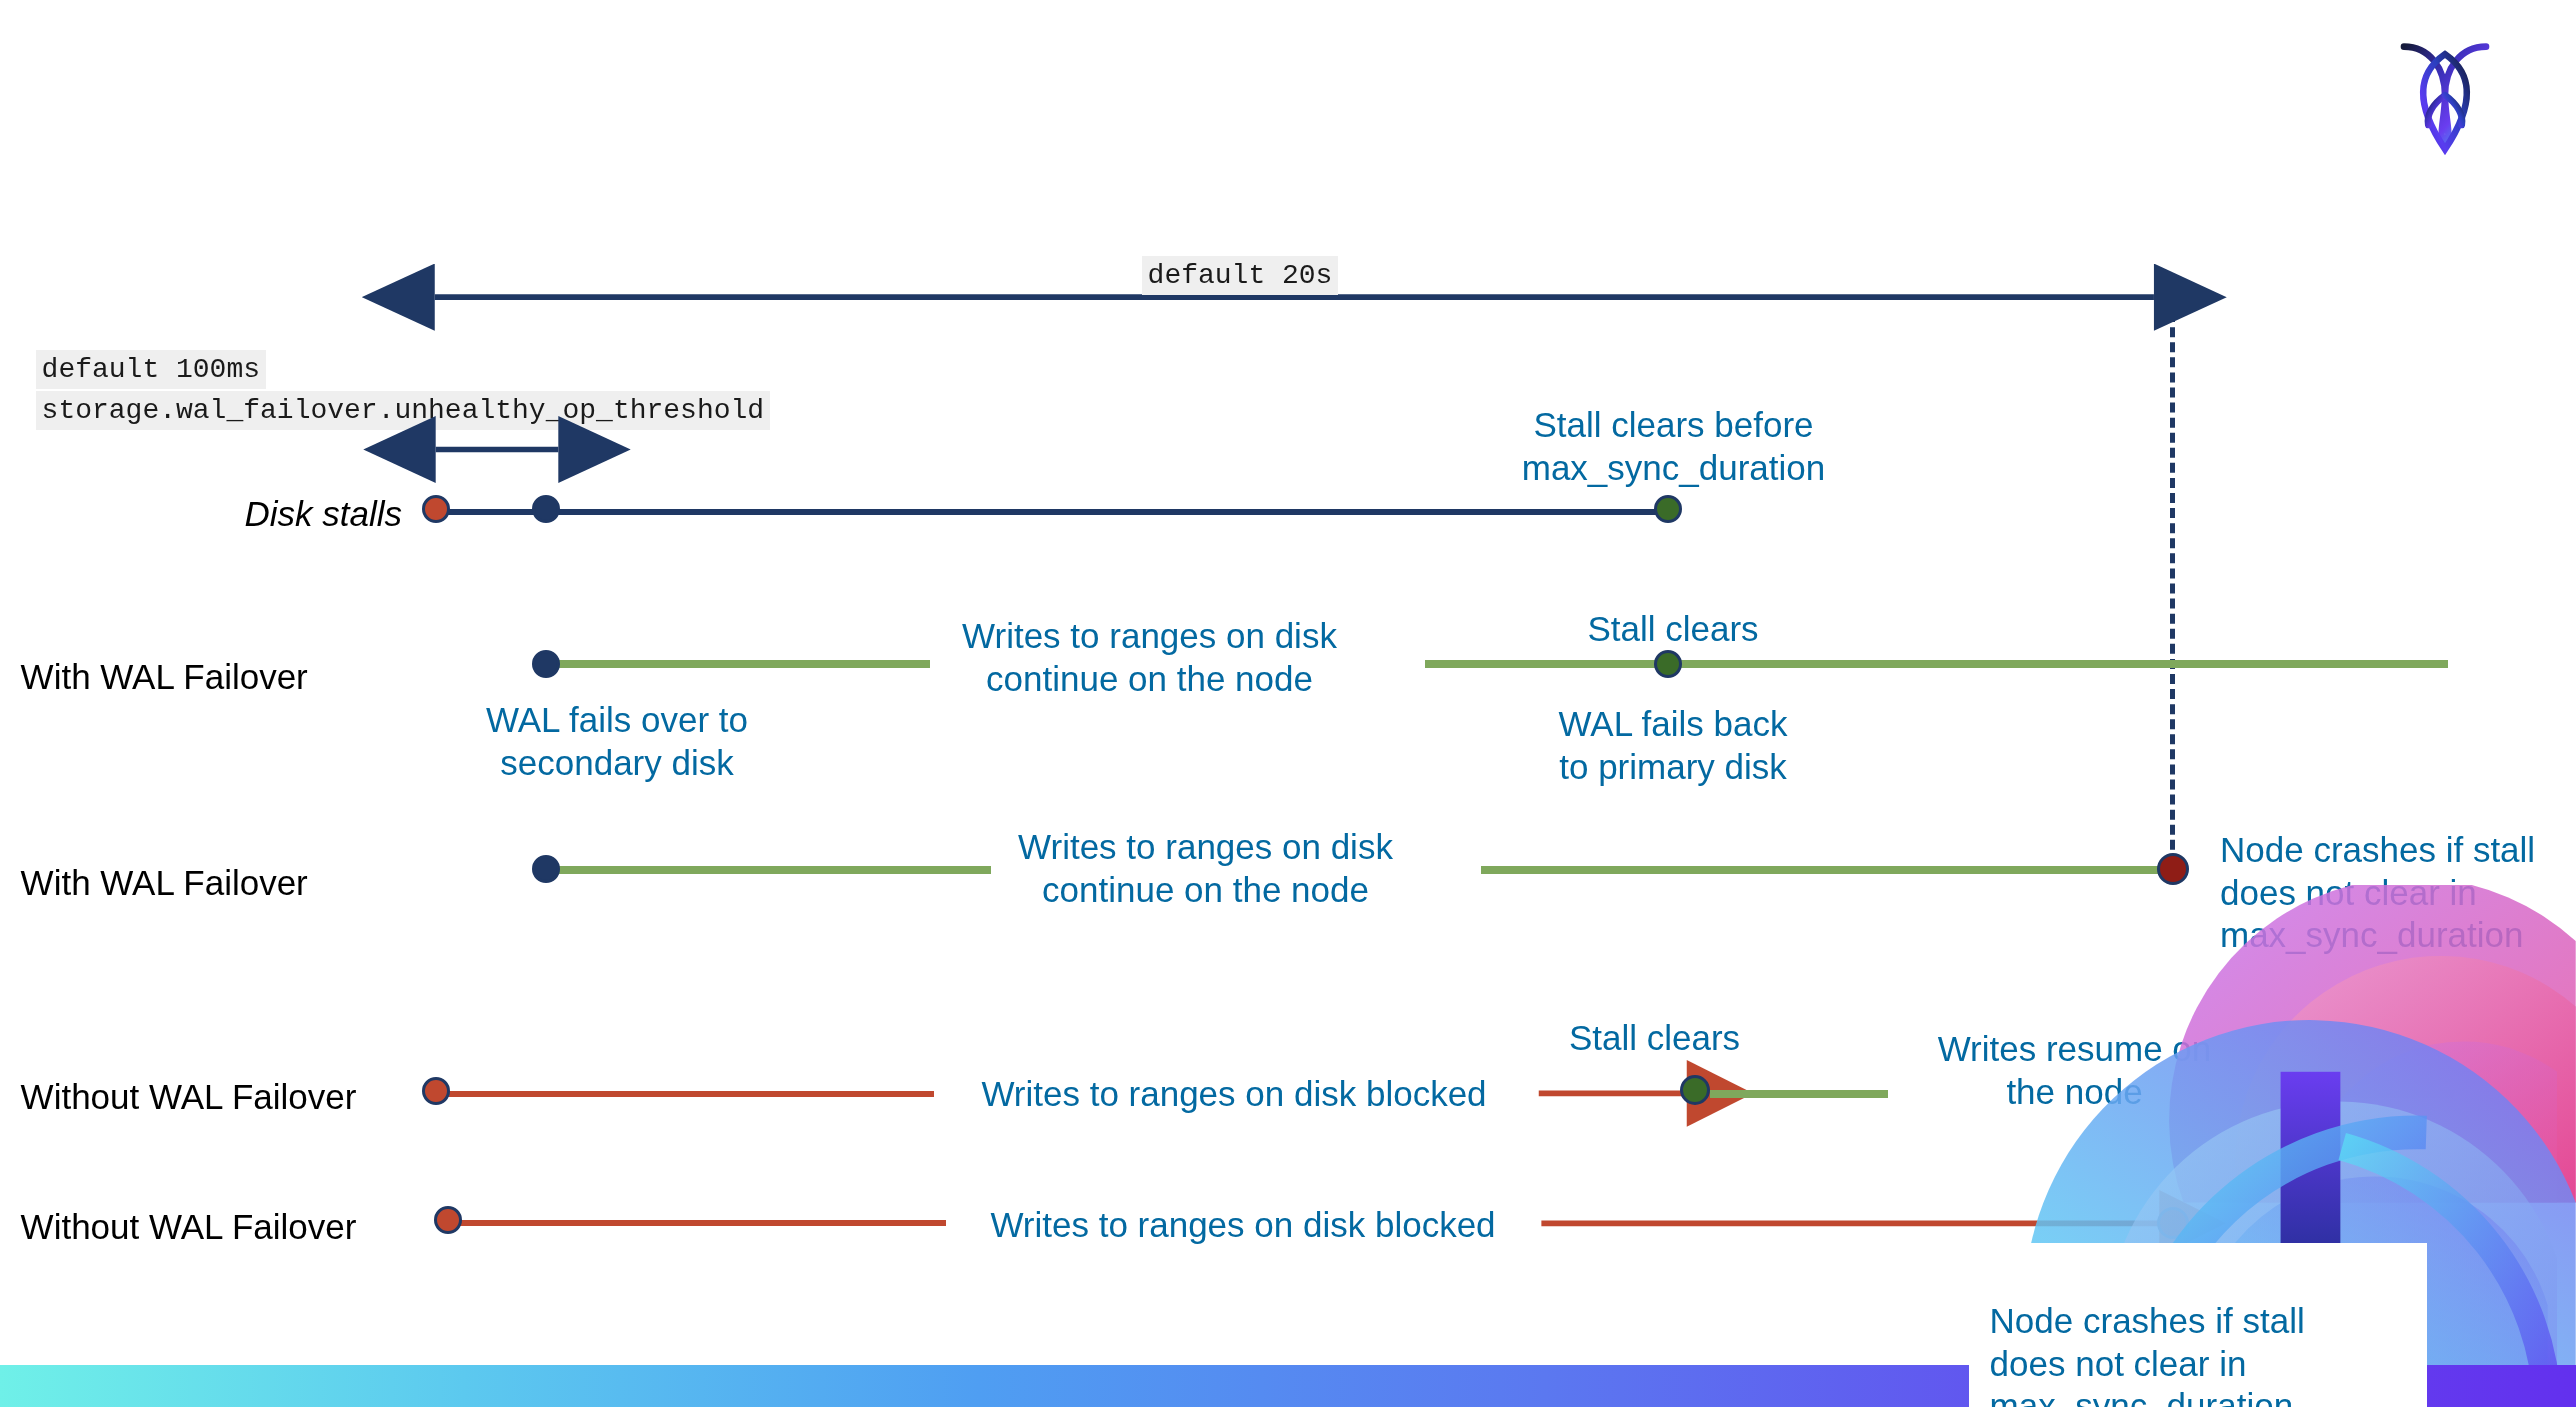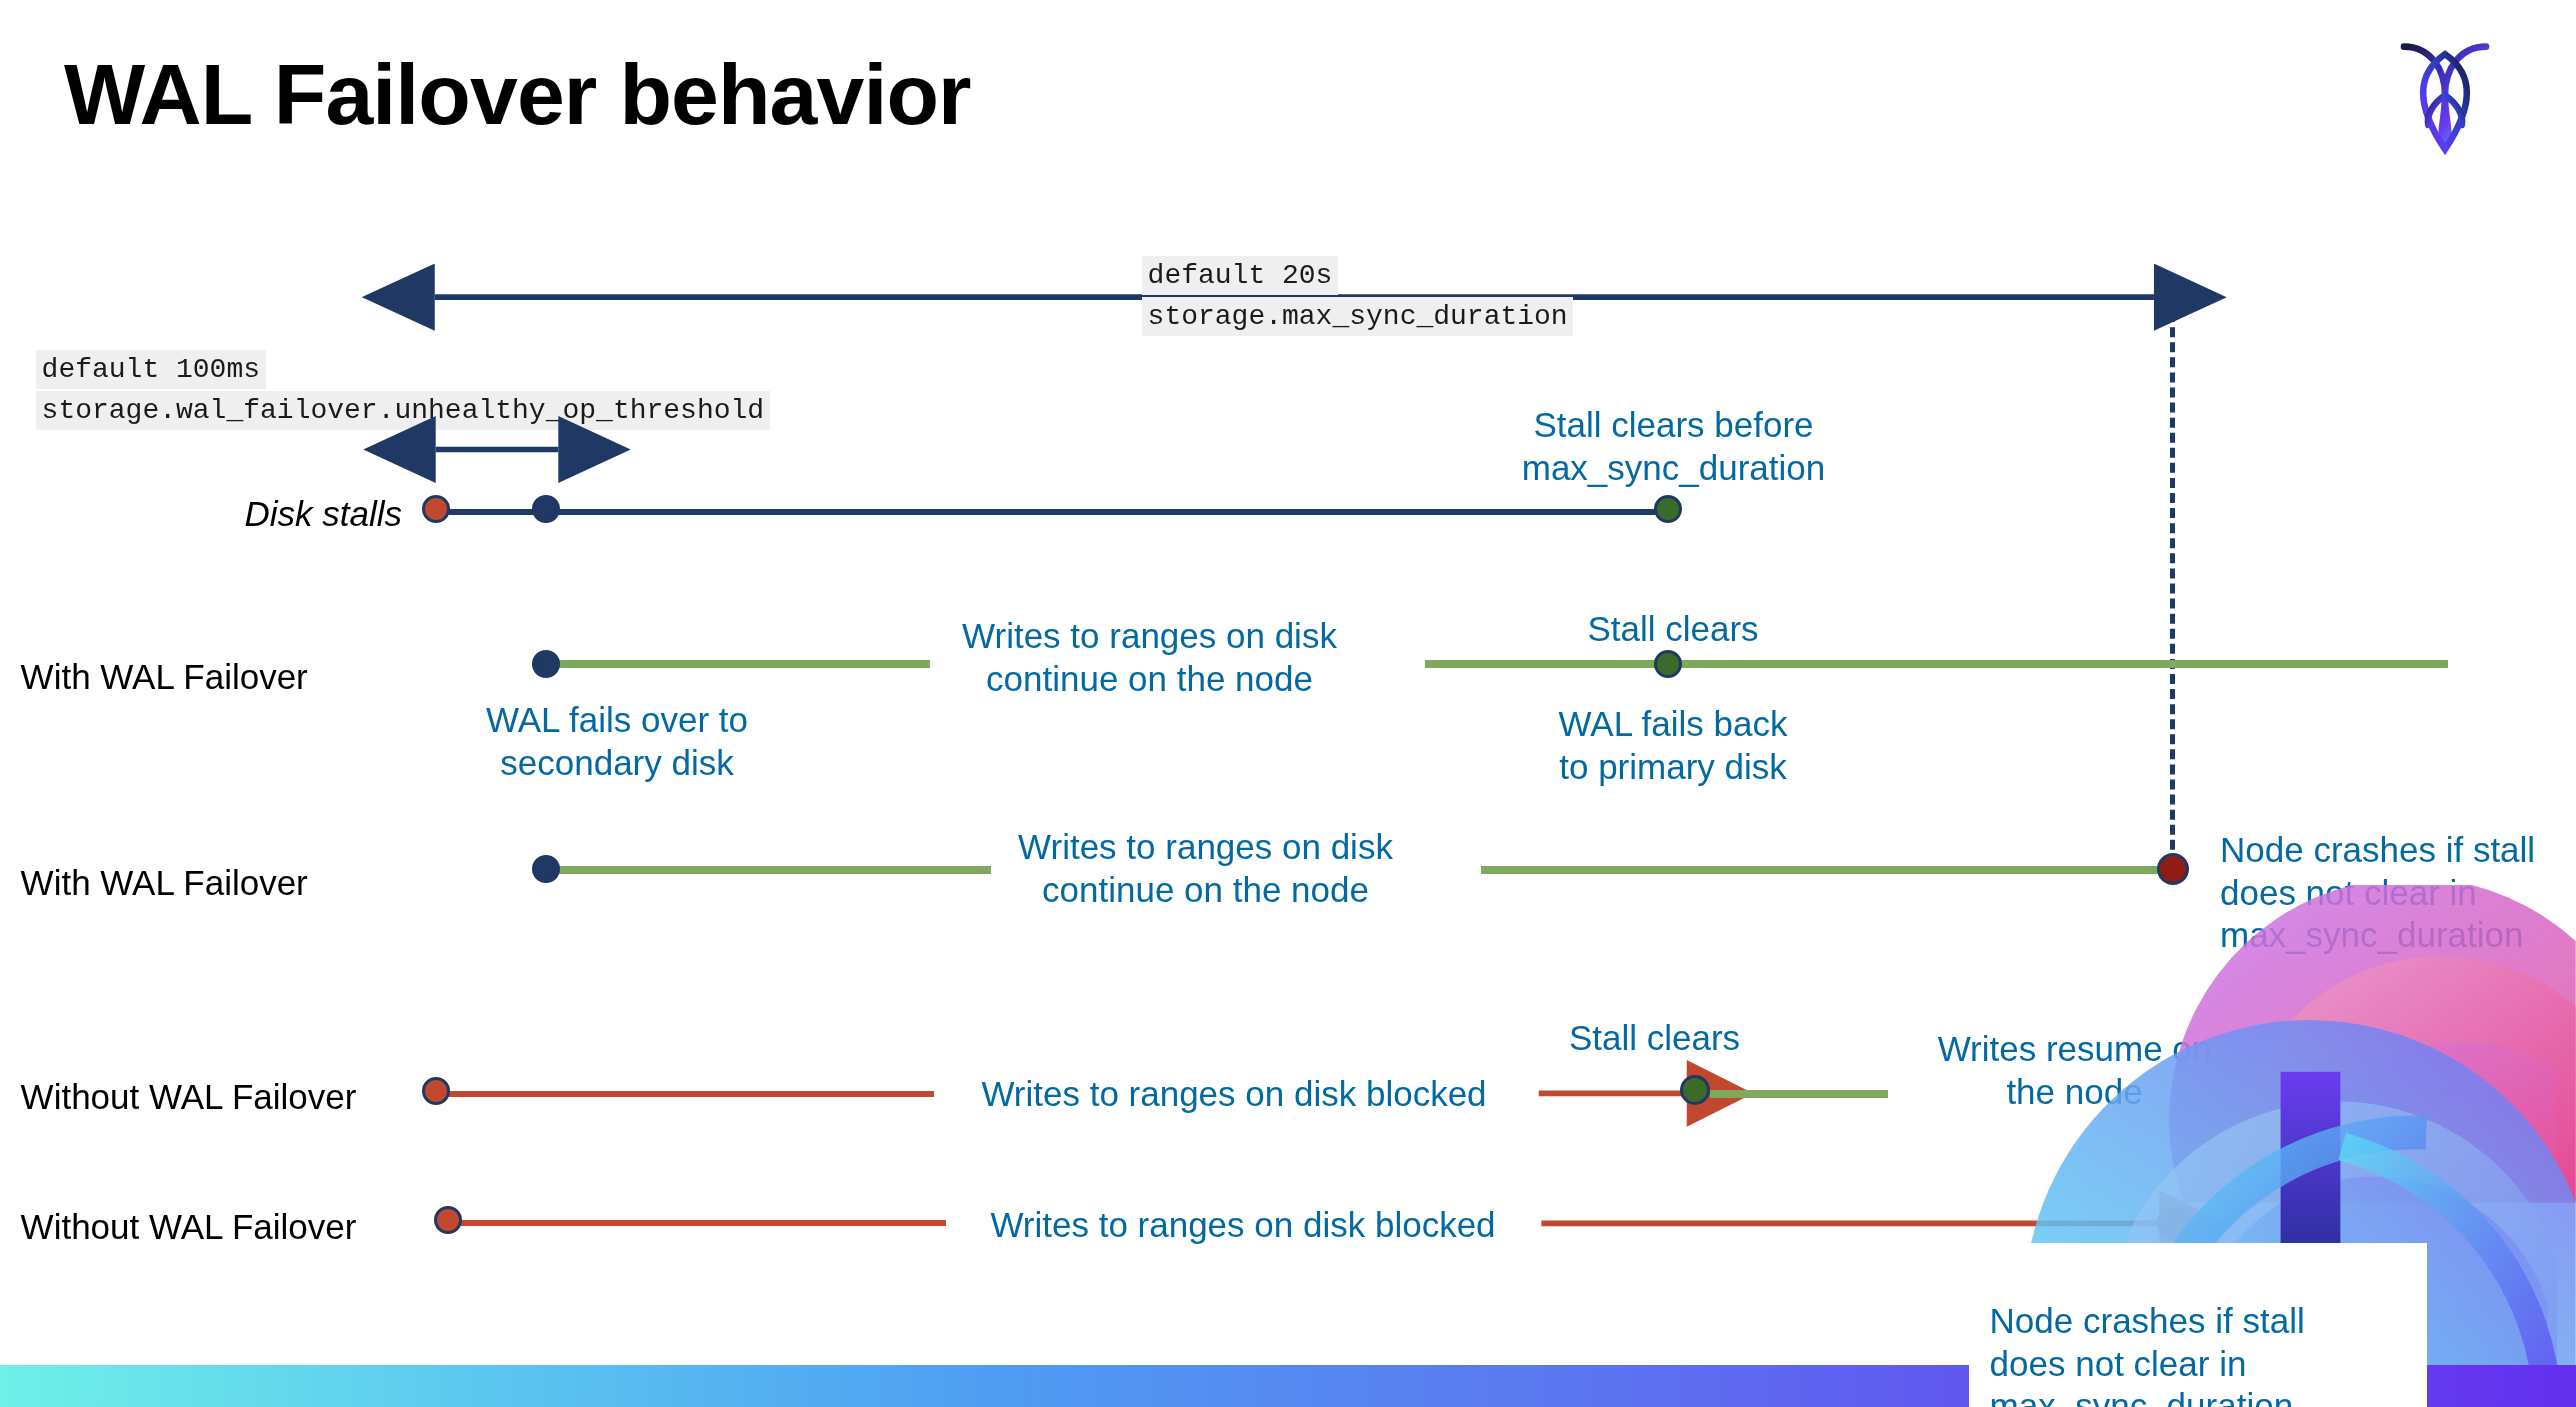--- a/index.html
+++ b/index.html
@@ -120,21 +120,20 @@
   }
   #callout .note { position: static; }
 
   svg { display: block; overflow: visible; }
 </style>
 </head>
 <body>
 
 <div id="slide">
 
-  <div id="title">WAL Failover behavior</div>
 
   <div id="logo">
     <svg width="112" height="129" viewBox="0 0 120 138">
       <defs>
         <linearGradient id="lg1" x1="0" y1="0" x2="1" y2="1">
           <stop offset="0%" stop-color="#151a3a"></stop>
           <stop offset="35%" stop-color="#3b2fb8"></stop>
           <stop offset="65%" stop-color="#6a3df0"></stop>
           <stop offset="100%" stop-color="#2ee8ef"></stop>
         </linearGradient>
@@ -159,21 +158,20 @@
         <path d="M13,0 L13,12 L0,6 z" fill="#1f3864"></path>
       </marker>
       <marker id="arrR" markerWidth="14" markerHeight="12" refX="1" refY="6" orient="auto" markerUnits="strokeWidth">
         <path d="M1,0 L1,12 L14,6 z" fill="#1f3864"></path>
       </marker>
     </defs>
     <line x1="24" y1="28" x2="1866" y2="28" stroke="#1f3864" stroke-width="6" marker-start="url(#arrL)" marker-end="url(#arrR)"></line>
   </svg>
 
   <div class="codelabel" style="left:1142px; top:256px;">default 20s</div>
-  <div class="codelabel" style="left:1142px; top:297px;">storage.max_sync_duration</div>
 
   <div class="codelabel" style="left:36px; top:350px;">default 100ms</div>
   <div class="codelabel" style="left:36px; top:391px;">storage.wal_failover.unhealthy_op_threshold</div>
 
   <svg style="position:absolute; left:422px; top:430px;" width="150" height="39" viewBox="0 0 160 42">
     <line x1="14" y1="21" x2="146" y2="21" stroke="#1f3864" stroke-width="6" marker-start="url(#arrL)" marker-end="url(#arrR)"></line>
   </svg>
 
   <div id="dashed" style="left:2170px; top:297px; height:583px;"></div>
 

